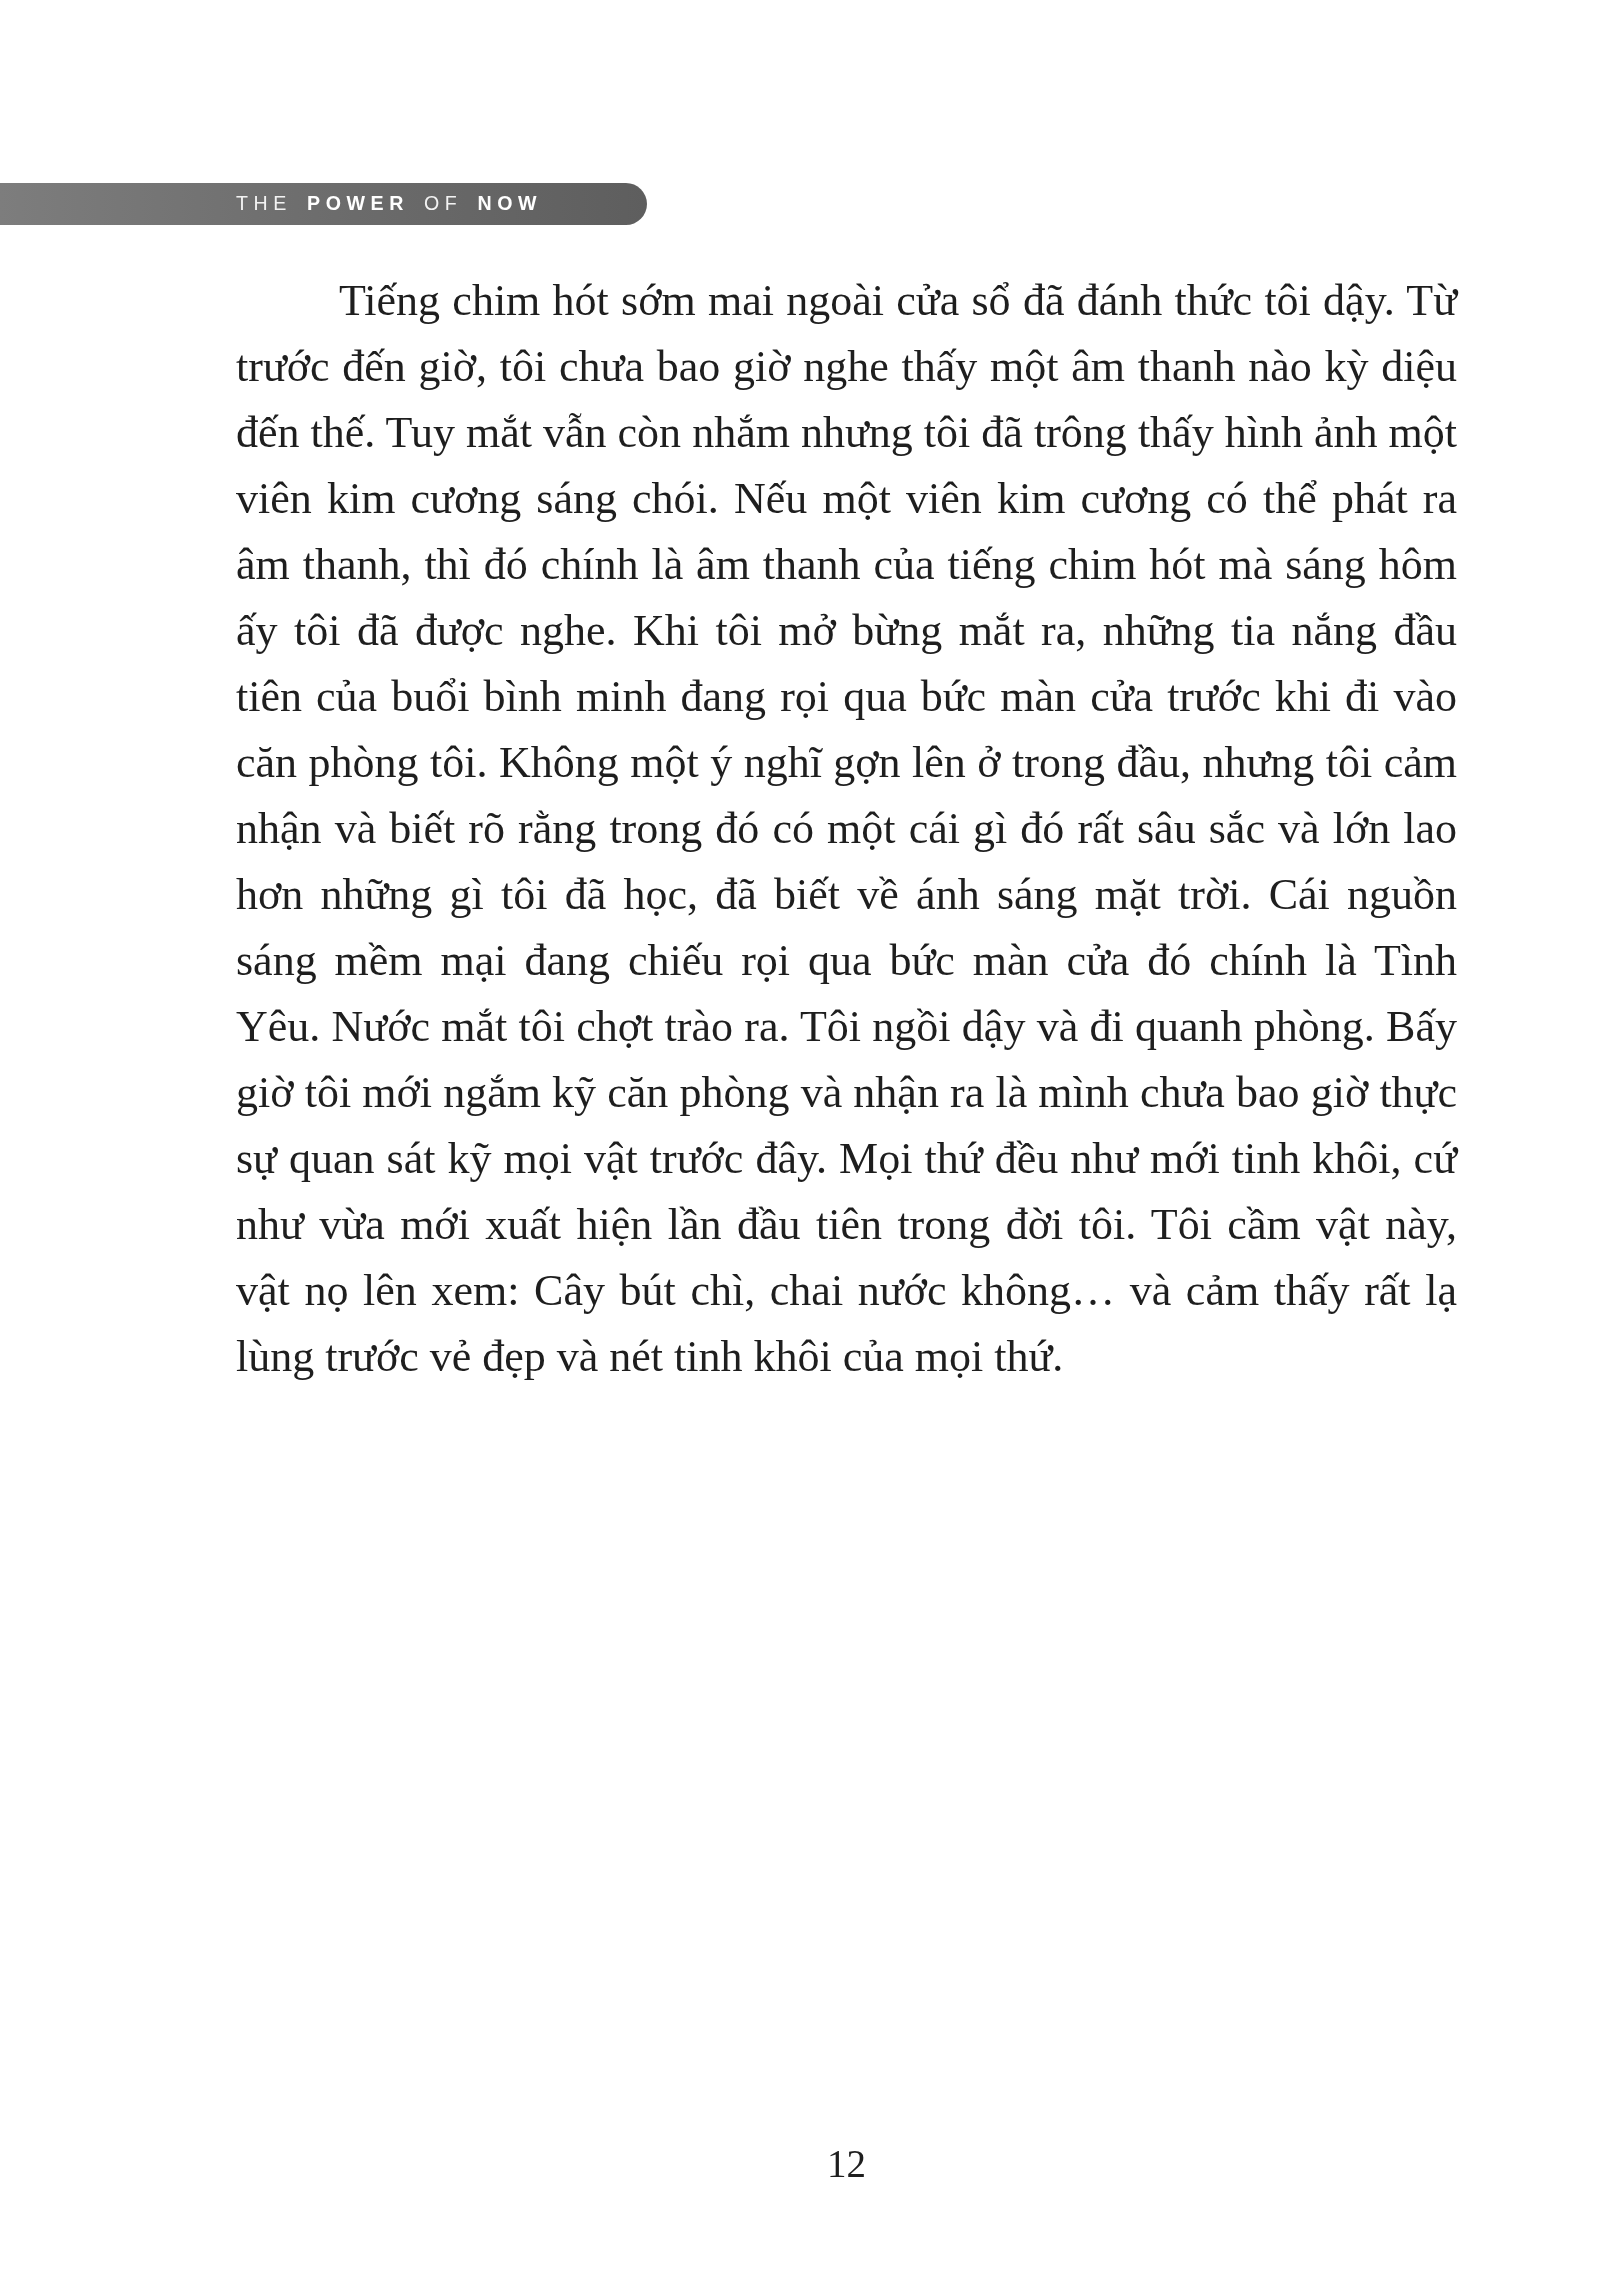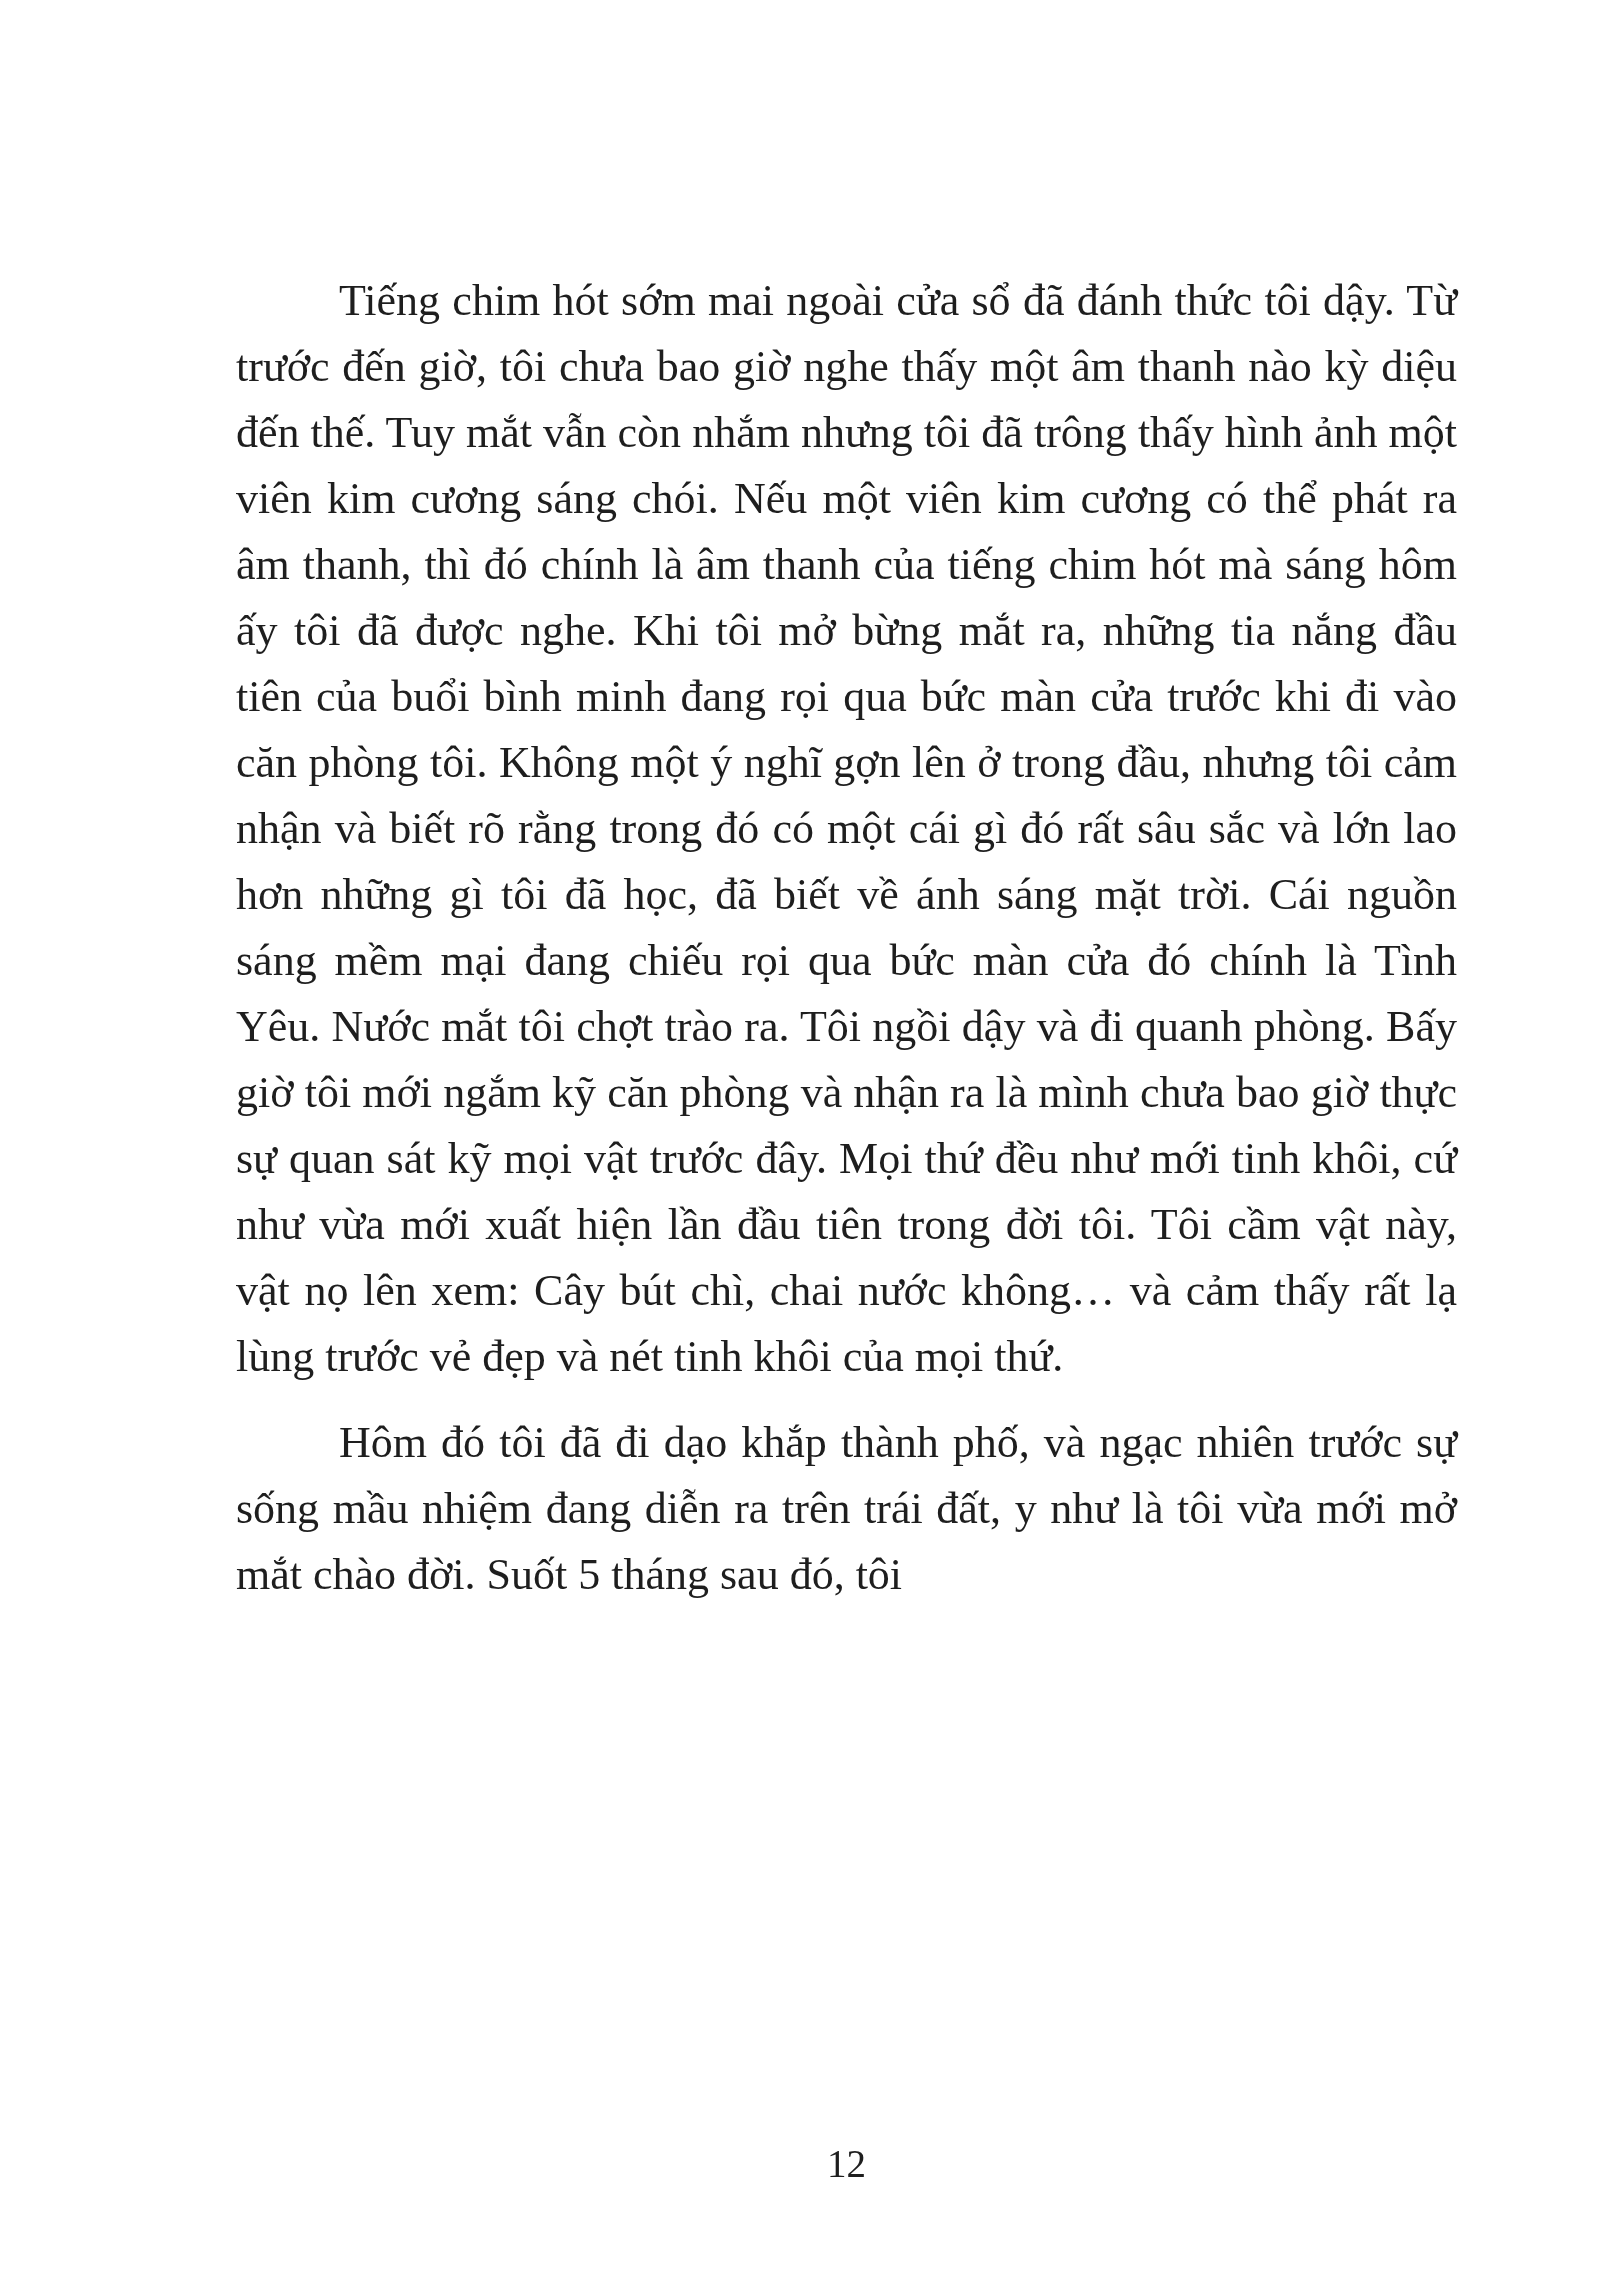--- a/index.html
+++ b/index.html
@@ -71,26 +71,33 @@
     font-size: 39px;
     color: #1e1e1e;
     line-height: 1;
   }
 </style>
 </head>
 <body>
 
 <div class="page">
 
+  <div class="header-bar">
+    <div class="header-title">
+      <span class="w-light">THE</span>
+      <span class="w-bold">POWER</span>
+      <span class="w-light">OF</span>
+      <span class="w-bold">NOW</span>
+    </div>
+  </div>
 
   <div class="text-block">
 
     <p class="para indent">Tiếng chim hót sớm mai ngoài cửa sổ đã đánh thức tôi dậy. Từ trước đến giờ, tôi chưa bao giờ nghe thấy một âm thanh nào kỳ diệu đến thế. Tuy mắt vẫn còn nhắm nhưng tôi đã trông thấy hình ảnh một viên kim cương sáng chói. Nếu một viên kim cương có thể phát ra âm thanh, thì đó chính là âm thanh của tiếng chim hót mà sáng hôm ấy tôi đã được nghe. Khi tôi mở bừng mắt ra, những tia nắng đầu tiên của buổi bình minh đang rọi qua bức màn cửa trước khi đi vào căn phòng tôi. Không một ý nghĩ gợn lên ở trong đầu, nhưng tôi cảm nhận và biết rõ rằng trong đó có một cái gì đó rất sâu sắc và lớn lao hơn những gì tôi đã học, đã biết về ánh sáng mặt trời. Cái nguồn sáng mềm mại đang chiếu rọi qua bức màn cửa đó chính là Tình Yêu. Nước mắt tôi chợt trào ra. Tôi ngồi dậy và đi quanh phòng. Bấy giờ tôi mới ngắm kỹ căn phòng và nhận ra là mình chưa bao giờ thực sự quan sát kỹ mọi vật trước đây. Mọi thứ đều như mới tinh khôi, cứ như vừa mới xuất hiện lần đầu tiên trong đời tôi. Tôi cầm vật này, vật nọ lên xem: Cây bút chì, chai nước không… và cảm thấy rất lạ lùng trước vẻ đẹp và nét tinh khôi của mọi thứ.</p>
 
-    <p class="para indent">Hôm đó tôi đã đi dạo khắp thành phố, và ngạc nhiên trước sự sống mầu nhiệm đang diễn ra trên trái đất, y như là tôi vừa mới mở mắt chào đời. Suốt 5 tháng sau đó, tôi</p>
   </div>
 
   <div class="page-footer">
     <span class="page-number">12</span>
   </div>
 
 </div>
 
 
 </body></html>

